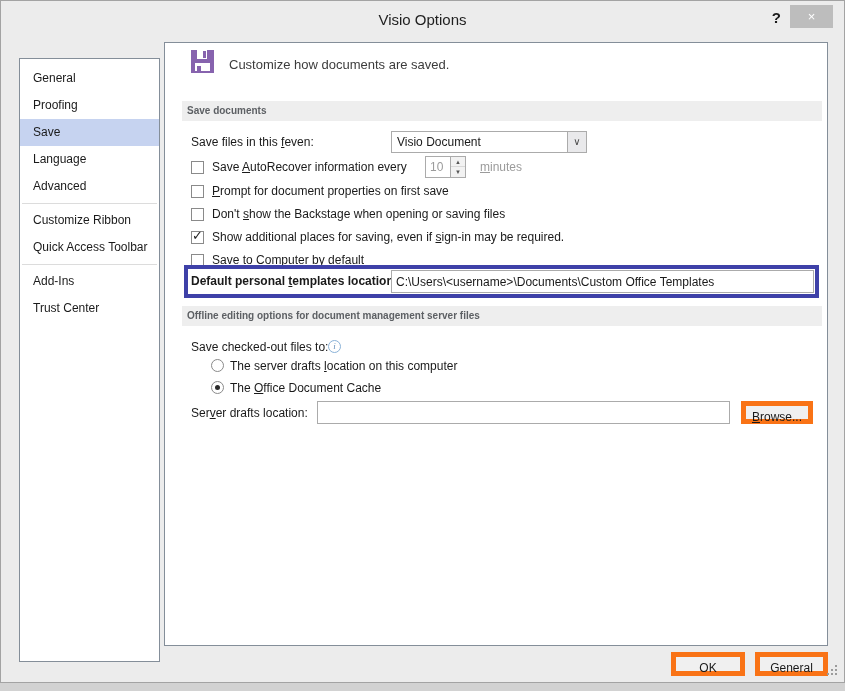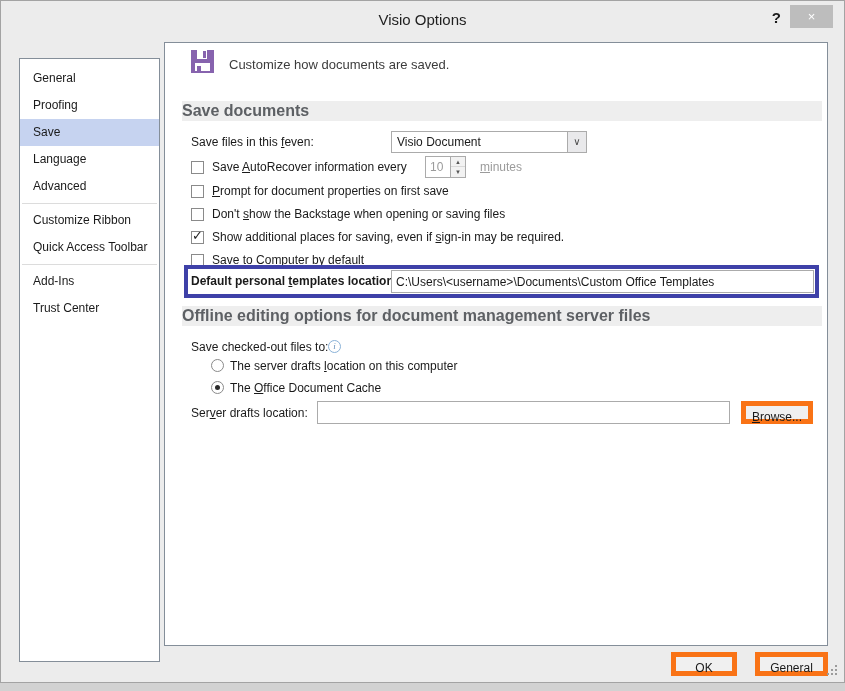--- a/index.html
+++ b/index.html
@@ -29,21 +29,21 @@
 
   .floppy { position:absolute; left:190px; top:49px; width:23px; height:23px; background:#8763ae; }
   .floppy .shutter { position:absolute; top:0; left:6px; width:10px; height:9px; background:#fff; }
   .floppy .shutter-slot { position:absolute; top:1px; left:12px; width:3px; height:7px; background:#8763ae; }
   .floppy .label-area { position:absolute; bottom:2px; left:4px; width:15px; height:8px; background:#fff; }
   .floppy .label-slot { position:absolute; bottom:2px; left:6px; width:4px; height:5px; background:#8763ae; }
 
   .hdr-desc { position:absolute; left:228px; top:56px; font-size:13px; color:#3c3c3c; }
 
   .secbar { position:absolute; left:181px; width:640px; height:20px; background:#eeeeee;
-            font-size:16px; font-weight:bold; color:#5d6064; line-height:20px; }
+            font-size:10px; font-weight:bold; color:#5d6064; line-height:20px; padding-left:5px; }
 
   .lbl { position:absolute; font-size:12px; color:#1a1a1a; white-space:nowrap; }
   .lbl.dis { color:#9b9b9b; }
   .u { text-decoration:underline; }
 
   .cb { position:absolute; width:13px; height:13px; background:#fff; border:1px solid #8a8a8a;
         cursor:pointer; }
   .cb .mark { position:absolute; top:-4px; left:0; font-size:13px; font-weight:bold; color:#222; }
 
   .radio { position:absolute; width:13px; height:13px; background:#fff; border:1px solid #8a8a8a;
@@ -74,21 +74,21 @@
             border:4px solid #3e41a8; background:#fff; }
 
   .infoicon { position:absolute; left:327px; top:339px; width:13px; height:13px;
               border:1px solid #8ab2d8; border-radius:50%; color:#6a93bd; font-size:9px;
               font-style:italic; font-family:"Liberation Serif","DejaVu Serif",serif;
               text-align:center; line-height:11px; cursor:pointer; }
 
   .btn { position:absolute; height:24px; background:#f0f0f0; border:5px solid #f97316;
          font-size:12px; color:#1a1a1a; text-align:center; line-height:22px; cursor:pointer; }
   .browse-btn { left:740px; top:400px; width:72px; height:23px; }
-  .ok-btn { left:670px; top:651px; width:66px; }
+  .ok-btn { left:670px; top:651px; width:74px; }
   .cancel-btn { left:754px; top:651px; width:73px; }
 
   .grip { position:absolute; left:826px; top:672px; width:2px; height:2px; background:#9b9b9b;
           box-shadow: 4px 0 #9b9b9b, 8px 0 #9b9b9b, 4px -4px #9b9b9b, 8px -4px #9b9b9b,
                       8px -8px #9b9b9b; cursor:nwse-resize; }
 </style>
 </head>
 <body>
 
 <div id="screen">

